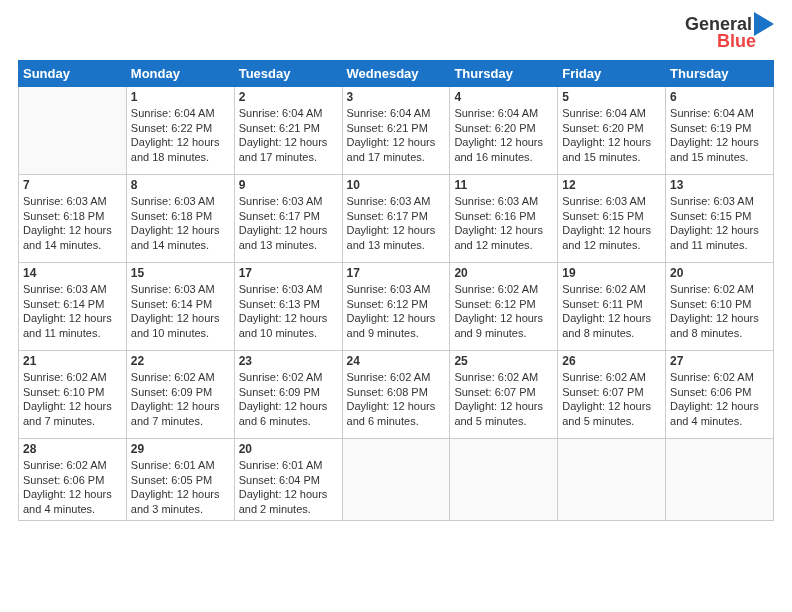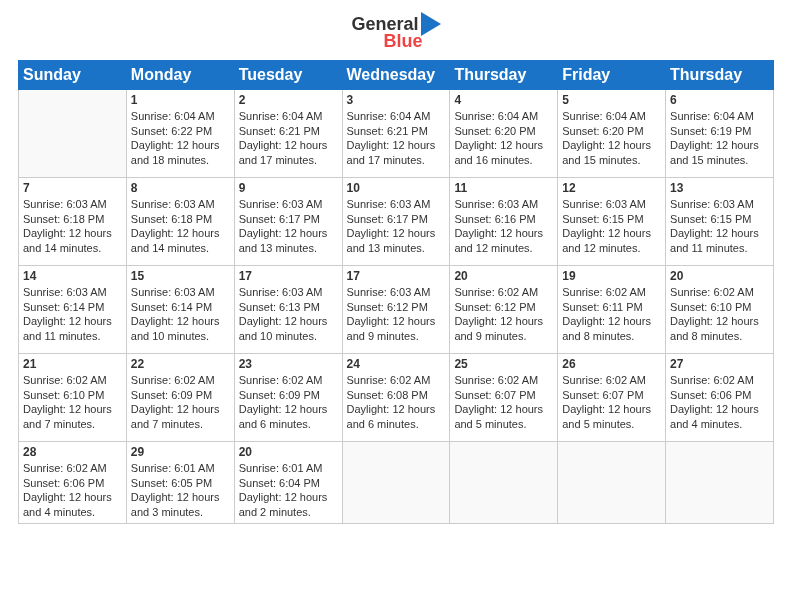--- a/index.html
+++ b/index.html
@@ -11,21 +11,21 @@
       overflow: hidden;
     }
     .page {
       width: 792px;
       height: 612px;
       padding: 14px 18px 10px 18px;
       background: #fff;
     }
     .header {
       display: flex;
-      justify-content: center;
+      justify-content: flex-end;
       align-items: flex-start;
       margin-bottom: 8px;
     }
     .logo {
       display: flex;
       align-items: center;
     }
     .logo-text {
       font-size: 18px;
       font-weight: bold;
@@ -52,21 +52,21 @@
       color: #555;
     }
     .calendar {
       width: 100%;
       border-collapse: collapse;
       border: 1px solid #ccc;
     }
     .calendar th {
       background: #1a73c7;
       color: #fff;
-      font-size: 16px;
+      font-size: 13px;
       font-weight: bold;
       padding: 5px 4px;
       text-align: left;
       border: 1px solid #1a73c7;
     }
     .calendar td {
       vertical-align: top;
       border: 1px solid #ccc;
       padding: 3px 4px;
       width: calc(100% / 7);

